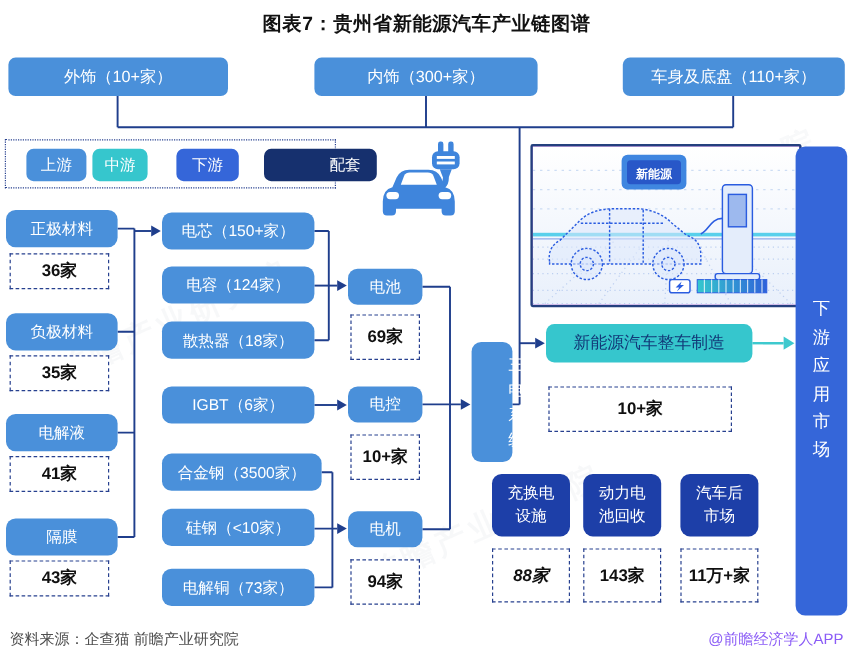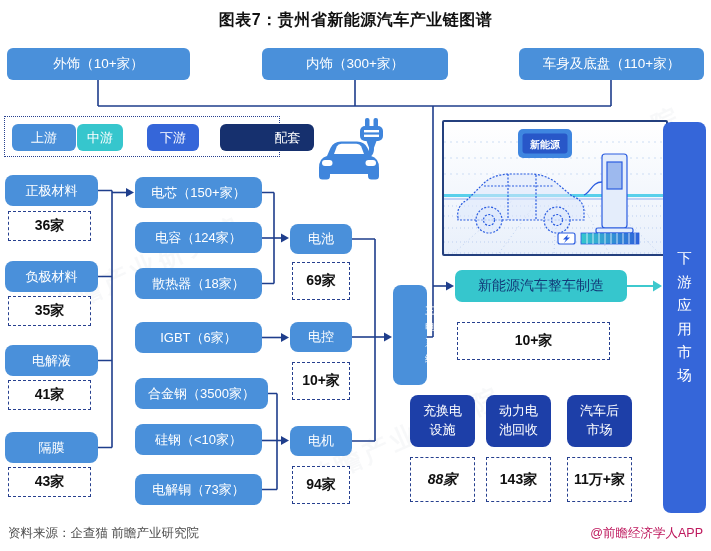--- a/index.html
+++ b/index.html
@@ -19,21 +19,21 @@
   .legend-item{position:absolute;display:flex;align-items:center;justify-content:center;
                color:#fff;font-size:13px;border-radius:6px;}
   .vtext{width:17px;text-align:center;word-break:break-all;line-height:1.62;font-size:14.5px;}
   svg.lines{position:absolute;left:0;top:0;z-index:1;}
   .cline{stroke:var(--line);stroke-width:1.6;fill:none;}
   .ahead{fill:var(--line);}
   .tline{stroke:var(--teal_arrow);stroke-width:2;fill:none;}
   .thead{fill:var(--teal_arrow);}
   .panel{border:2px solid #24407e;background:#f0abfc;z-index:2;border-radius:2px;overflow:hidden;}
   .footer{bottom:9px;font-size:12.5px;color:#4d4d4d;z-index:3;}
-  .credit{color:#be185d;}
+  .credit{color:#8b5cf6;}
   .wm{color:#9aa4b5;opacity:.07;font-size:26px;font-weight:bold;white-space:nowrap;
       transform:rotate(-24deg);z-index:0;letter-spacing:4px;}
 </style>
 </head>
 <body>
 
 <div class="abs wm" style="left:40px;top:250px;">前瞻产业研究院</div>
 <div class="abs wm" style="left:300px;top:420px;">前瞻产业研究院</div>
 <div class="abs wm" style="left:480px;top:140px;">前瞻产业研究院</div>
 
@@ -60,21 +60,21 @@
   <path class="cline" d="M352 239 H375 M352 441 H375 M375 239 V441"></path>
   <path class="cline" d="M352 337 H384"></path>
     <polygon class="ahead" points="384,332.5 392,337 384,341.5"></polygon>
 </svg>
 
 <div class="abs node top-box" style="left:7px;top:48px;width:183px;height:32px;">外饰（10+家）</div>
 <div class="abs node top-box" style="left:262px;top:48px;width:186px;height:32px;">内饰（300+家）</div>
 <div class="abs node top-box" style="left:519px;top:48px;width:185px;height:32px;">车身及底盘（110+家）</div>
 
 <div class="abs legend-wrap" style="left:4px;top:116px;width:276px;height:41px;">
-  <div class="legend-item" style="left:7px;top:7px;width:64px;height:27px;background:var(--blue);">上游</div>
+  <div class="legend-item" style="left:17px;top:7px;width:50px;height:27px;background:var(--blue);">上游</div>
   <div class="legend-item" style="left:72px;top:7px;width:46px;height:27px;background:var(--teal);">中游</div>
   <div class="legend-item" style="left:142px;top:7px;width:52px;height:27px;background:var(--royal);">下游</div>
   <div class="legend-item" style="left:215px;top:7px;width:53px;height:27px;background:var(--navy);padding-left:41px;">配套</div>
 </div>
 
 <svg class="abs" style="left:313px;top:116px;z-index:2;" width="80" height="80" viewBox="0 0 80 80">
   <rect x="52" y="2" width="4.5" height="10" rx="2" fill="#3f85dc"></rect>
   <rect x="60.5" y="2" width="4.5" height="10" rx="2" fill="#3f85dc"></rect>
   <rect x="47" y="10" width="23" height="15" rx="5" fill="#3f85dc"></rect>
   <rect x="51" y="14" width="15" height="2.4" fill="#fff"></rect>
@@ -155,21 +155,21 @@
 <div class="abs node b-blue" style="left:135px;top:474px;width:127px;height:31px;">电解铜（73家）</div>
 
 <div class="abs node b-blue" style="left:290px;top:224px;width:62px;height:30px;">电池</div>
 <div class="abs count" style="left:292px;top:262px;width:58px;height:38px;">69家</div>
 <div class="abs node b-blue" style="left:290px;top:322px;width:62px;height:30px;">电控</div>
 <div class="abs count" style="left:292px;top:362px;width:58px;height:38px;">10+家</div>
 <div class="abs node b-blue" style="left:290px;top:426px;width:62px;height:30px;">电机</div>
 <div class="abs count" style="left:292px;top:466px;width:58px;height:38px;">94家</div>
 
 <div class="abs node b-blue" style="left:393px;top:285px;width:34px;height:100px;">
-  <span class="vtext" style="font-size:10px;margin-left:40px;">三电系统</span>
+  <span class="vtext" style="font-size:13px;margin-left:40px;">三电系统</span>
 </div>
 
 <div class="abs node b-teal" style="left:455px;top:270px;width:172px;height:32px;">新能源汽车整车制造</div>
 <div class="abs count" style="left:457px;top:322px;width:153px;height:38px;">10+家</div>
 
 <div class="abs node b-deep" style="left:410px;top:395px;width:65px;height:52px;">充换电设施</div>
 <div class="abs count" style="left:410px;top:457px;width:65px;height:45px;font-style:italic;">88家</div>
 <div class="abs node b-deep" style="left:486px;top:395px;width:65px;height:52px;">动力电池回收</div>
 <div class="abs count" style="left:486px;top:457px;width:65px;height:45px;">143家</div>
 <div class="abs node b-deep" style="left:567px;top:395px;width:65px;height:52px;">汽车后市场</div>

